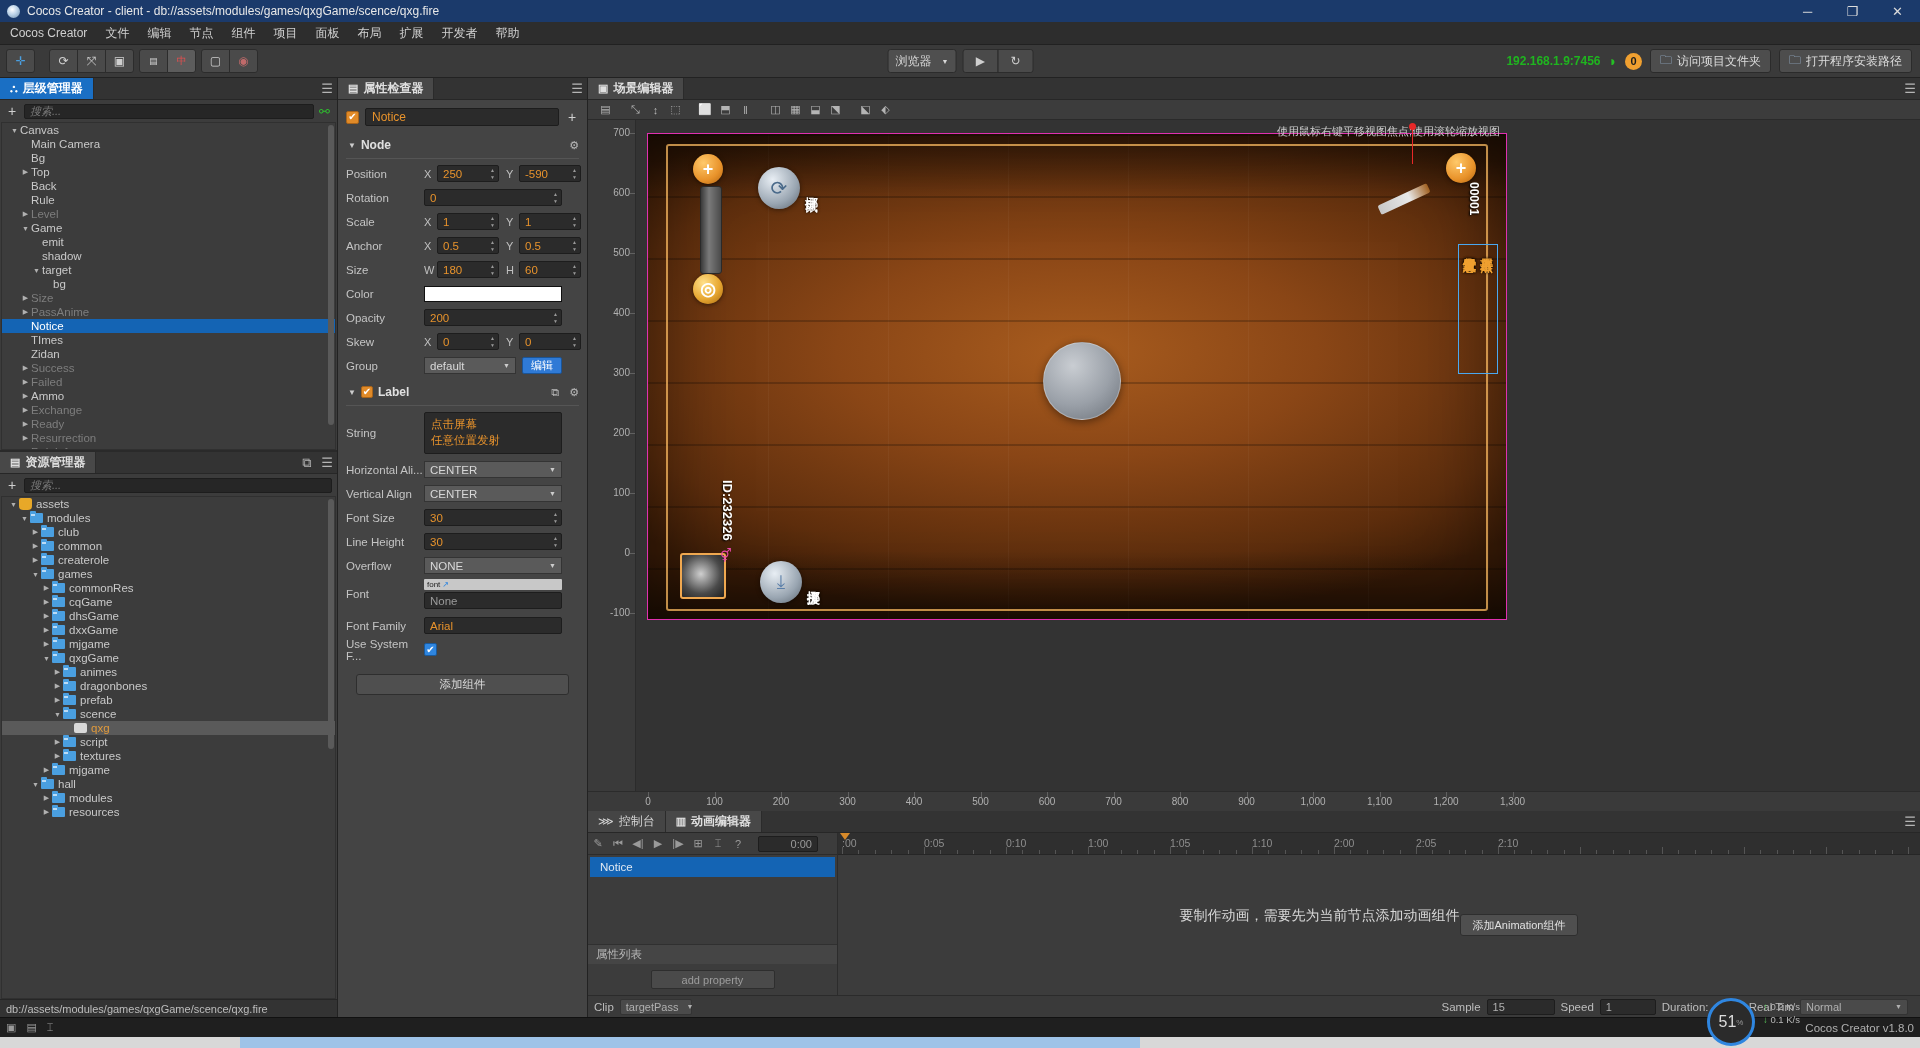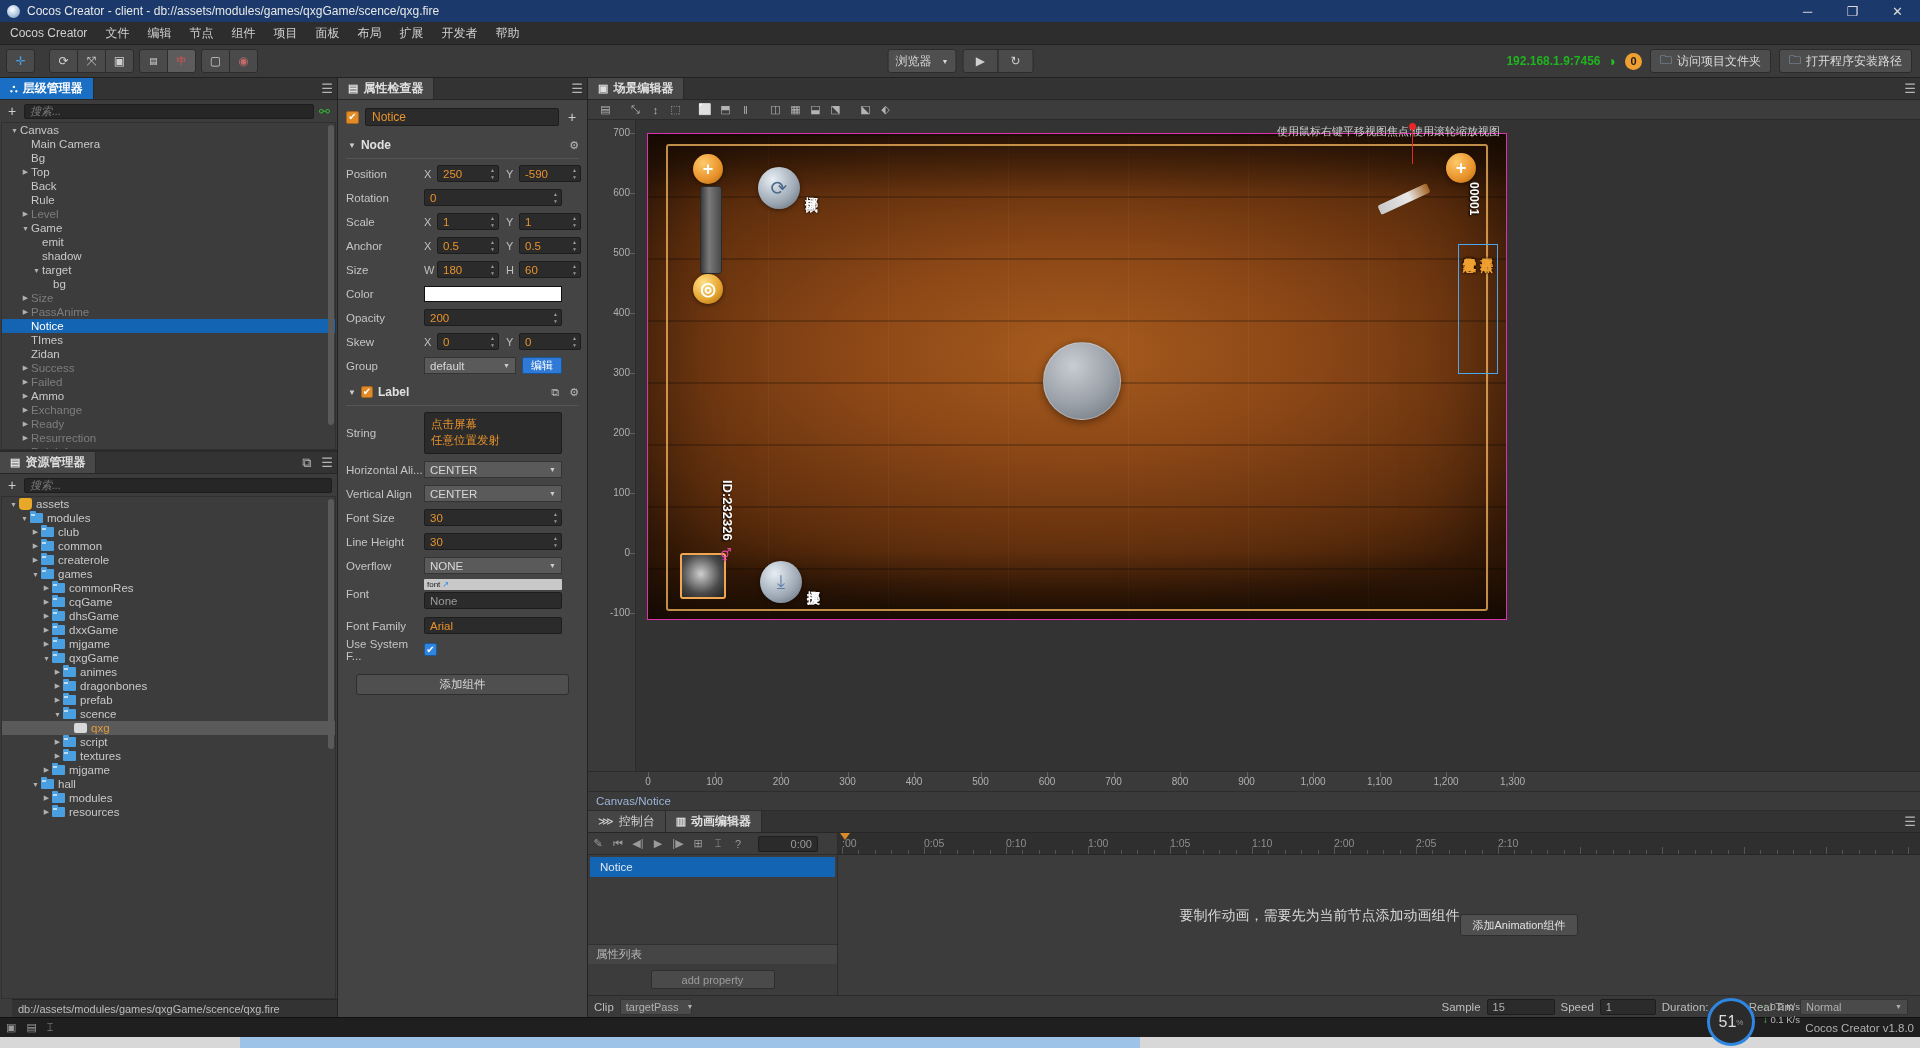--- a/index.html
+++ b/index.html
@@ -122,21 +122,21 @@
   .ficon { width: 13px; height: 10px; margin-right: 4px; flex: 0 0 13px; position: relative; }
   .ficon.folder { background: #4a9fe0; border-radius: 1px; }
   .ficon.folder:before { content:""; position:absolute; left:0; top:-2px; width:6px; height:3px; background:#4a9fe0; border-radius:1px 1px 0 0; }
   .ficon.folder:after { content:""; position:absolute; left:1px; top:1px; width:4px; height:2px; background:#bcdcf6; }
   .ficon.db { background: #e8a828; border-radius: 2px 2px 4px 4px; width: 11px; height: 12px; }
   .ficon.fire { background: #d8d8d8; border-radius: 2px; width: 10px; height: 10px; }
   .trow.filesel { background: #5a5a5a; }
 
   .statusbar-left {
     height: 18px; background: #333; display: flex; align-items: center;
-    padding: 0 6px; font-size: 11px; color: #bdbdbd; border-top: 1px solid #262626; flex: 0 0 18px; margin-left: 12px;
+    padding: 0 6px; font-size: 11px; color: #bdbdbd; border-top: 1px solid #262626; flex: 0 0 18px;
   }
 
   
   .insp-col { width: 250px; flex: 0 0 250px; display: flex; flex-direction: column; border-right: 1px solid #222; background: #444; }
   .insp-body { flex: 1; overflow: hidden; padding: 4px 8px 0 8px; }
   .nodename-row { display: flex; align-items: center; gap: 6px; margin: 4px 0 8px 0; }
   .chk {
     width: 13px; height: 13px; background: #2b2b2b; border: 1px solid #1d1d1d; border-radius: 2px;
     display: flex; align-items: center; justify-content: center; flex: 0 0 13px;
   }
@@ -1104,21 +1104,20 @@
             <div class="node-marker" style="left:112px;bottom:16px;display:flex;align-items:center;gap:2px">
               <div class="grey-circ">
                 <span style="color:#5a7ea8;font-size:19px">⤓</span>
               </div>
               <span class="label-cn-vert">挪援</span>
             </div>
           </div>
         </div>
       </div>
 
-      <div class="crumb">Canvas/Notice</div>
 
       <div class="bottom">
         <div class="panel-tabs" id="bottom-tabs">
             <div class="ptab">
               <span class="tic">⋙</span>
               <span>控制台</span>
             </div>
             <div class="ptab active2">
               <span class="tic">▥</span>
               <span>动画编辑器</span>

